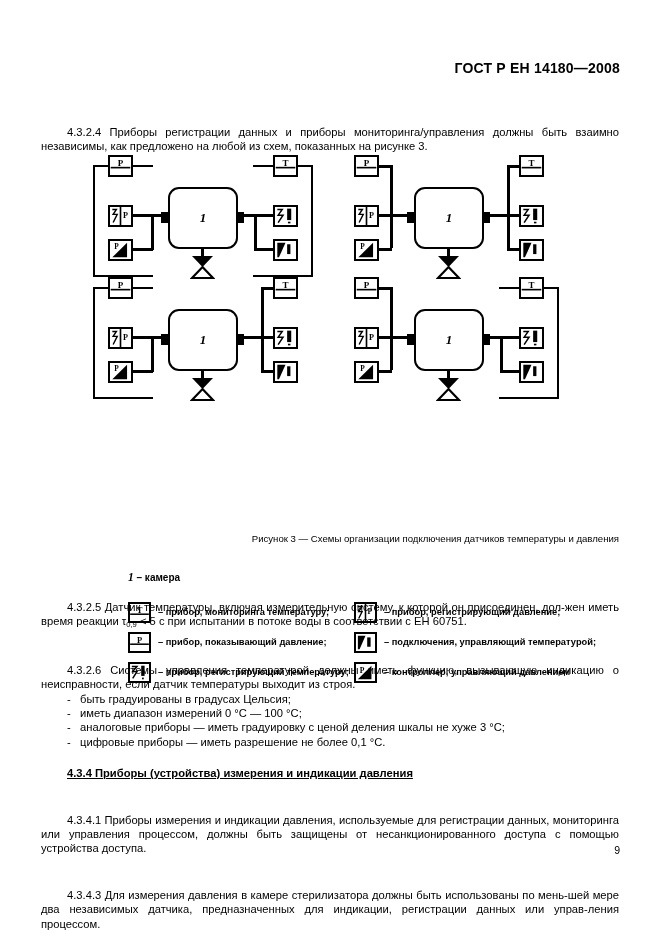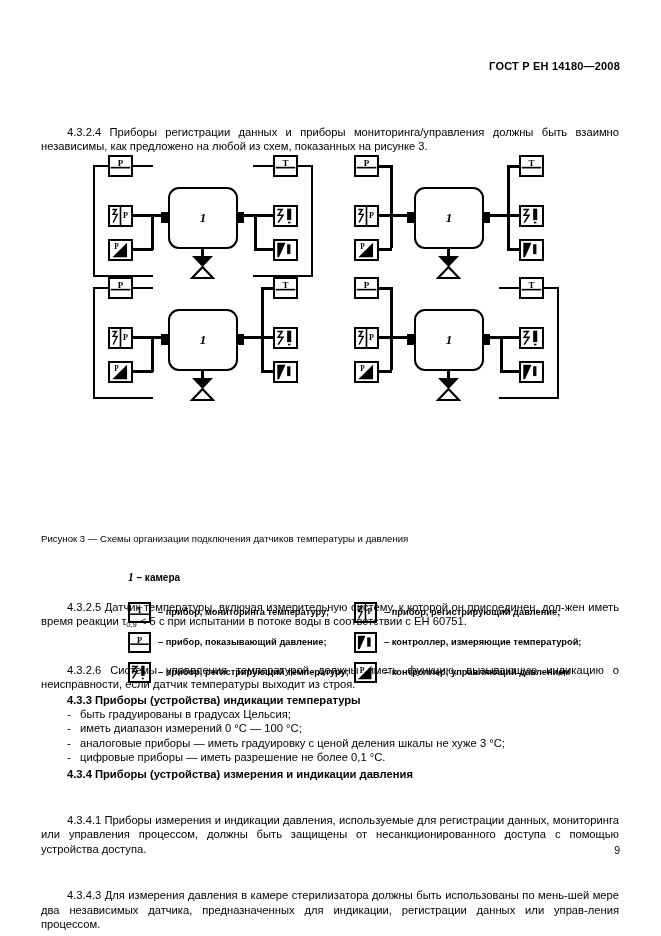--- a/index.html
+++ b/index.html
@@ -6,21 +6,21 @@
   body{
     width:661px;height:936px;position:relative;
     font-family:"Liberation Sans", sans-serif;
     color:#000;overflow:hidden;
   }
   .page{position:absolute;inset:0;}
 
   
   .hdr{
     position:absolute;top:60px;right:41px;
-    font-size:11px;font-weight:bold;letter-spacing:.2px;
+    font-size:14px;font-weight:bold;letter-spacing:.2px;
     white-space:nowrap;
   }
 
   
   .col{position:absolute;left:41px;width:578px;}
   p.t{
     margin:0;font-size:11.2px;line-height:14.4px;
     text-align:justify;text-justify:inter-word;
     hyphens:manual;
   }
@@ -88,21 +88,21 @@
     width:23px;height:21px;border:2.5px solid #000;box-sizing:border-box;
     flex:none;background:#fff;overflow:hidden;
   }
   .lic svg{display:block;width:100%;height:100%;}
   .ltx{font-size:9.3px;font-weight:bold;margin-left:7px;white-space:nowrap;}
   .lcolA{position:absolute;left:0;top:0;}
   .lcolB{position:absolute;left:226px;top:0;}
 
   .cap{
     position:absolute;left:0;right:0;top:370px;
-    text-align:left;font-size:9.6px;
+    text-align:right;font-size:9.6px;
   }
 
   
   .pno{
     position:absolute;right:41px;bottom:80px;font-size:10.5px;
   }
 </style>
 </head>
 <body>
 
@@ -459,21 +459,21 @@
             <span class="ltx">– прибор, регистрирующий давление;</span>
           </div>
           <div class="lrow">
             <span class="lic">
               <svg viewBox="0 0 22 20">
                   <rect x="0" y="0" width="22" height="20" fill="#fff"></rect>
                   <path d="M2 2 L11 2 L4 18 L2 18 Z" fill="#000"></path>
                   <rect x="13" y="4" width="4" height="11" fill="#000"></rect>
                 </svg>
             </span>
-            <span class="ltx">– контроллер, измеряющие температурой;</span>
+            <span class="ltx">– подключения, управляющий температурой;</span>
           </div>
           <div class="lrow">
             <span class="lic">
               <svg viewBox="0 0 22 20">
                   <rect x="0" y="0" width="22" height="20" fill="#fff"></rect>
                   <path d="M2 18 L18 2 L18 18 Z" fill="#000"></path>
                   <text x="7" y="10" font-size="9" font-weight="bold" text-anchor="middle" font-family="Liberation Serif, serif">P</text>
                 </svg>
             </span>
             <span class="ltx">– контроллер, управляющий давлением</span>
@@ -481,38 +481,37 @@
         </div>
       </div>
     </div>
 
     <div class="cap">Рисунок 3 — Схемы организации подключения датчиков температуры и давления</div>
   </div>
 
   <div class="col" style="top:568px;">
     <p class="t ind"><span>4.3.2.5  Датчик температуры, включая измерительную систему, к которой он присоединен, дол-жен иметь время реакции τ</span><sub>0,9</sub><span> &lt; 5 с при испытании в потоке воды в соответствии с ЕН 60751.</span></p>
     <p class="t ind">4.3.2.6  Системы управления температурой должны иметь функцию, вызывающую индикацию о неисправности, если датчик температуры выходит из строя.</p>
-    <p class="t ind b" style="margin-top:1px;">4.3.3  Приборы (устройства) индикации температуры</p>
 
     <div class="bullet">
       <span class="d">-</span>
       <span>быть градуированы в градусах Цельсия;</span>
     </div>
     <div class="bullet">
       <span class="d">-</span>
       <span>иметь диапазон измерений 0 °C — 100 °C;</span>
     </div>
     <div class="bullet">
       <span class="d">-</span>
       <span>аналоговые приборы — иметь градуировку с ценой деления шкалы не хуже 3 °C;</span>
     </div>
     <div class="bullet">
       <span class="d">-</span>
       <span>цифровые приборы — иметь разрешение не более 0,1 °C.</span>
     </div>
 
-    <p class="t ind b" style="margin-top:2px;">4.3.4  Приборы (устройства) измерения и индикации давления</p>
+    <p class="t ind b" style="margin-top:17px;text-decoration:underline;">4.3.4  Приборы (устройства) измерения и индикации давления</p>
     <p class="t ind">4.3.4.1  Приборы измерения и индикации давления, используемые для регистрации данных, мониторинга или управления процессом, должны быть защищены от несанкционированного доступа с помощью устройства доступа.</p>
     <p class="t ind">4.3.4.3  Для измерения давления в камере стерилизатора должны быть использованы по мень-шей мере два независимых датчика, предназначенных для индикации, регистрации данных или управ-ления процессом.</p>
   </div>
 
   <div class="pno">9</div>
 </div>
 
 </body></html>

